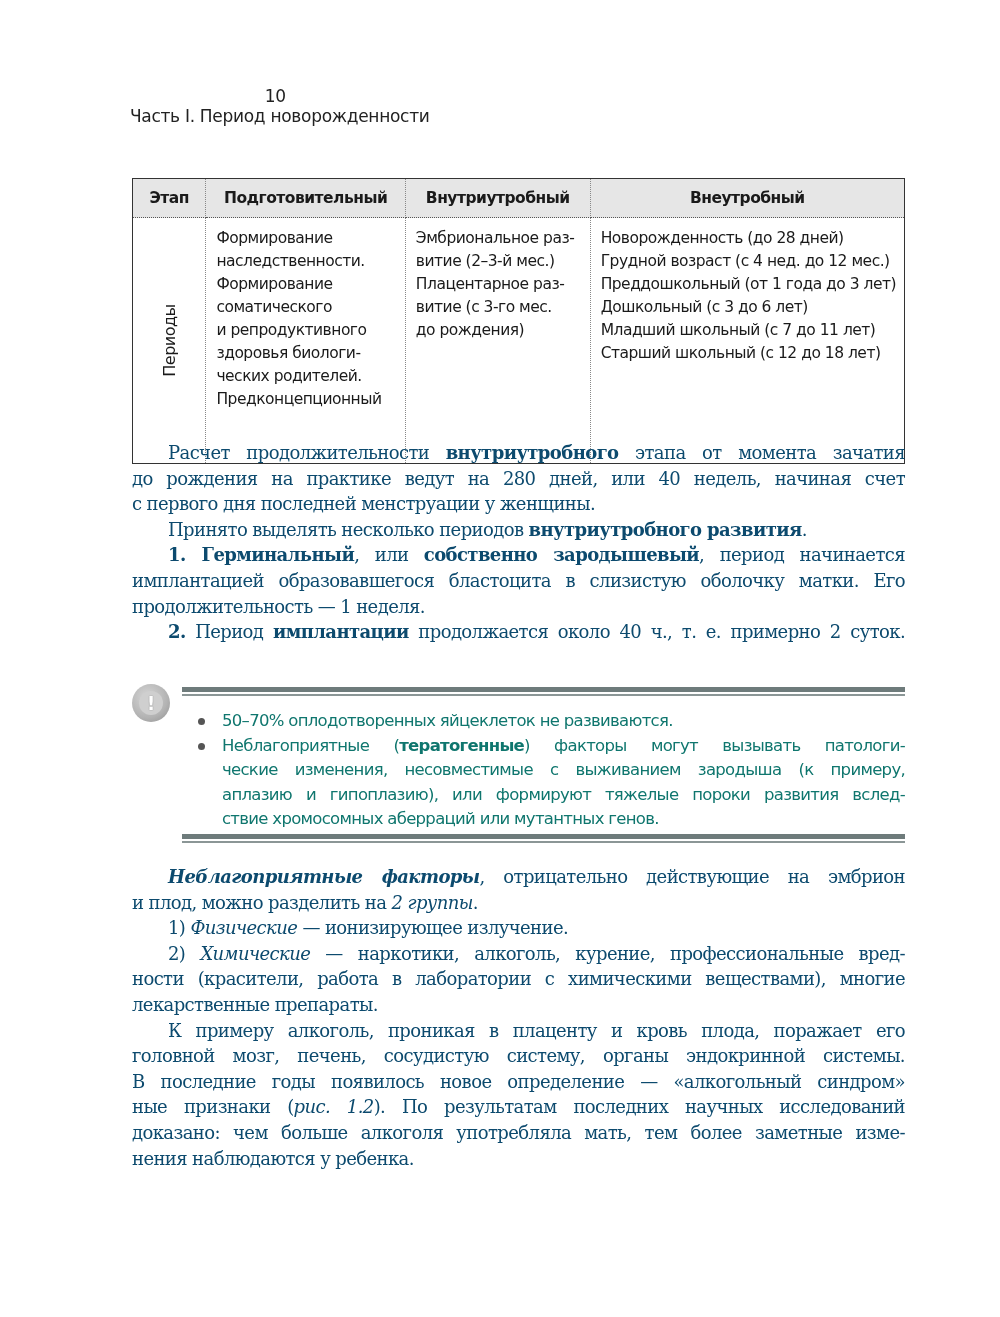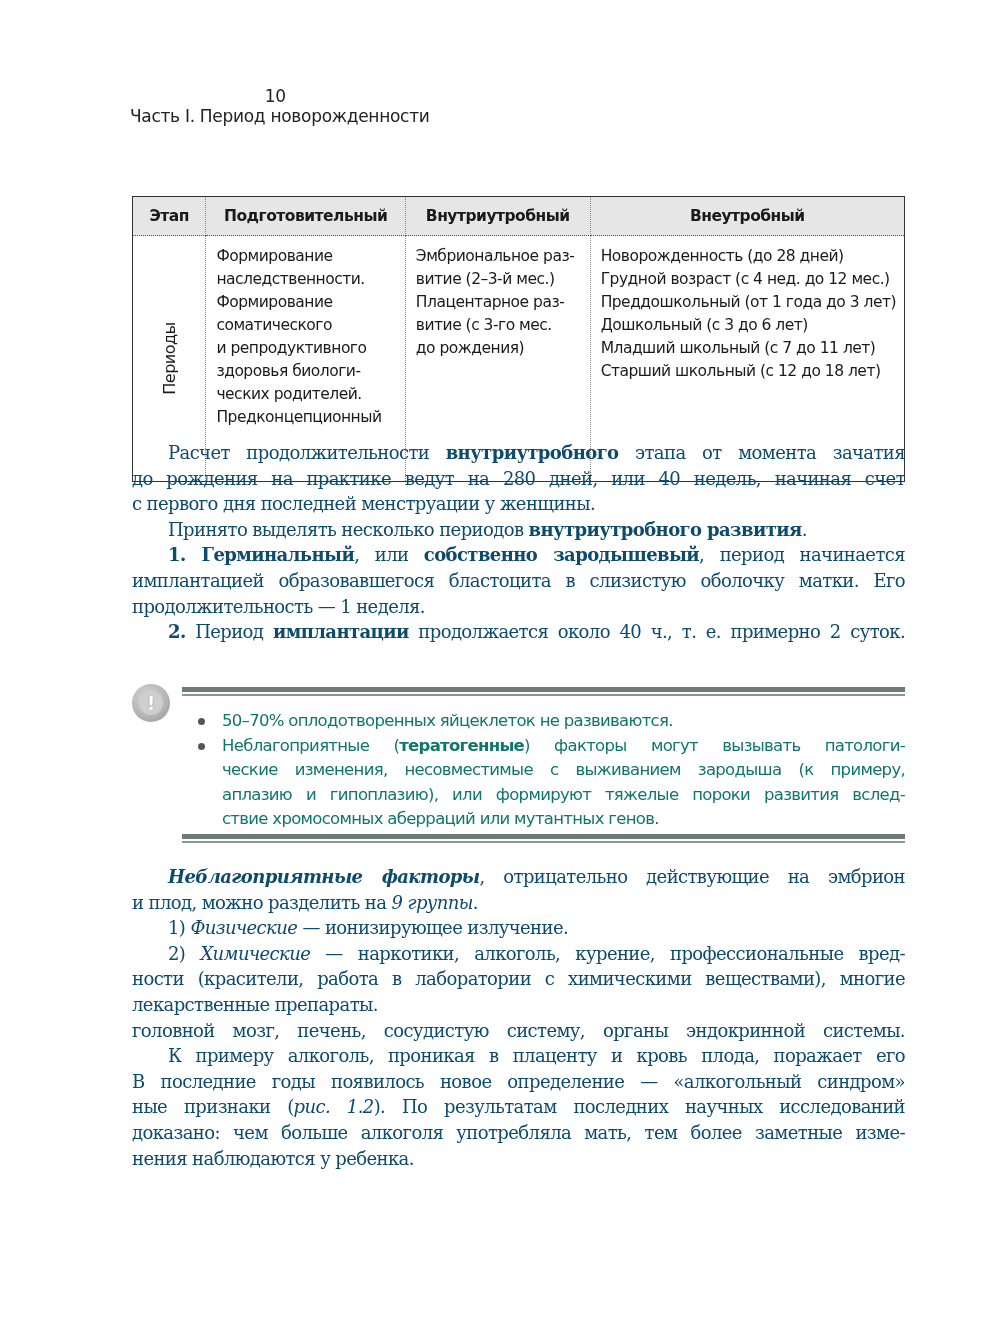--- a/index.html
+++ b/index.html
@@ -12,21 +12,21 @@
   .running-header .page-num { width: 30px; }
   .running-header .sep { width: 1px; height: 36px; background: #333; margin: 0 10px 0 8px; position: relative; top: -8px; }
   .running-header .chapter { font-weight: 400; }
 
   
   .caption { position: absolute; left: 132px; top: 139px; font-family: "DejaVu Sans", sans-serif; font-size: 16px; letter-spacing: -0.5px; }
   .caption .cap-label { font-style: italic; font-weight: 300; }
   .caption .cap-title { font-weight: bold; }
 
   
-  table.periods { position: absolute; left: 132px; top: 196px; width: 773px; border-collapse: collapse;
+  table.periods { position: absolute; left: 132px; top: 178px; width: 773px; border-collapse: collapse;
     font-family: "DejaVu Sans", sans-serif; font-size: 15.5px; letter-spacing: -0.5px; border: 1.5px solid #333; }
   table.periods th { background: #e6e6e6; font-weight: bold; height: 38px; padding: 0; text-align: center;
     border-bottom: 1px dotted #555; border-right: 1px dotted #888; }
   table.periods th:last-child { border-right: none; }
   table.periods td { vertical-align: top; padding: 9px 8px 6px 10px; line-height: 23px; height: 246px;
     border-right: 1px dotted #888; box-sizing: border-box; }
   table.periods td:last-child { border-right: none; }
   table.periods td.row-label { width: 62px; padding: 0; vertical-align: middle; text-align: center; }
   .rotated { display: inline-block; transform: rotate(-90deg); white-space: nowrap; font-size: 16px; }
   .cell-line { display: block; white-space: nowrap; }
@@ -153,33 +153,33 @@
     </div>
     <div class="rule bottom">
         <div class="thick"></div>
         <div class="thin"></div>
       </div>
   </div>
 
   <div class="body" style="top:864px">
     <div>
       <span class="line indent"><b><i>Неблагоприятные факторы</i></b><span>, отрицательно действующие на эмбрион</span></span>
-      <span class="line last"><span>и плод, можно разделить на </span><i>9 группы</i><span>.</span></span>
+      <span class="line last"><span>и плод, можно разделить на </span><i>2 группы</i><span>.</span></span>
     </div>
     <div>
       <span class="line last indent"><span>1) </span><i>Физические</i><span> — ионизирующее излучение.</span></span>
     </div>
     <div>
       <span class="line indent"><span>2) </span><i>Химические</i><span> — наркотики, алкоголь, курение, профессиональные вред-</span></span>
       <span class="line">ности (красители, работа в лаборатории с химическими веществами), многие</span>
       <span class="line last">лекарственные препараты.</span>
     </div>
     <div>
+      <span class="line indent">К примеру алкоголь, проникая в плаценту и кровь плода, поражает его</span>
       <span class="line">головной мозг, печень, сосудистую систему, органы эндокринной системы.</span>
-      <span class="line indent">К примеру алкоголь, проникая в плаценту и кровь плода, поражает его</span>
       <span class="line">В последние годы появилось новое определение — «алкогольный синдром»</span>
       <span class="line"><span>ные признаки (</span><i>рис. 1.2</i><span>). По результатам последних научных исследований</span></span>
       <span class="line">доказано: чем больше алкоголя употребляла мать, тем более заметные изме-</span>
       <span class="line last">нения наблюдаются у ребенка.</span>
     </div>
   </div>
 
 </div>
 
 </body></html>

